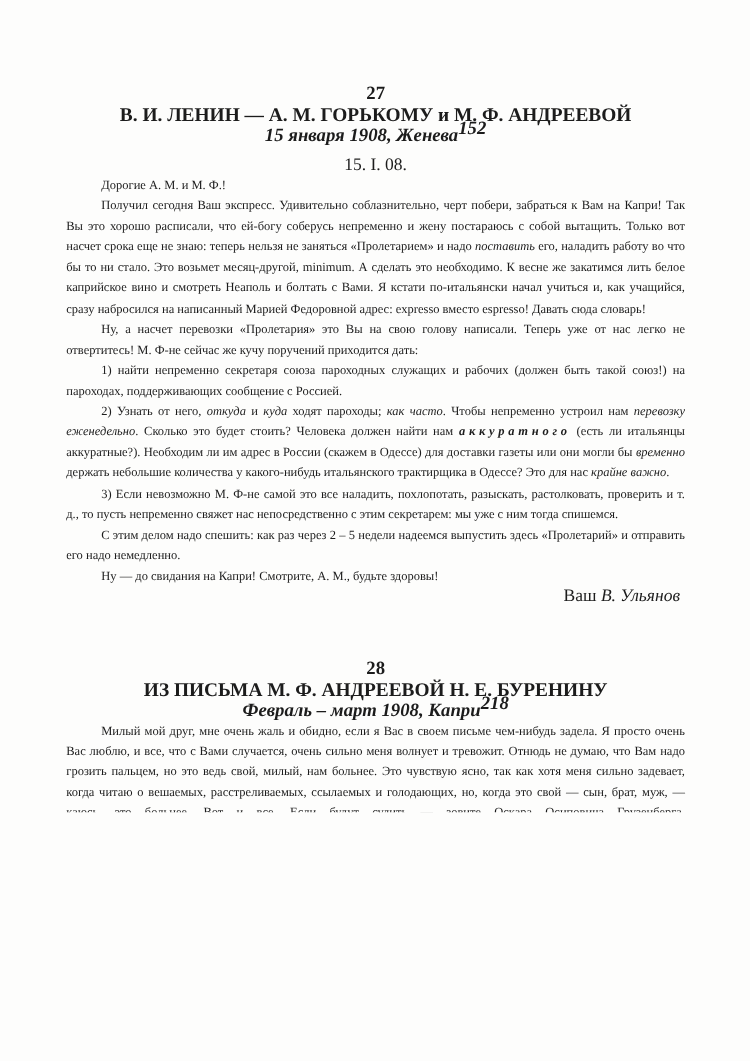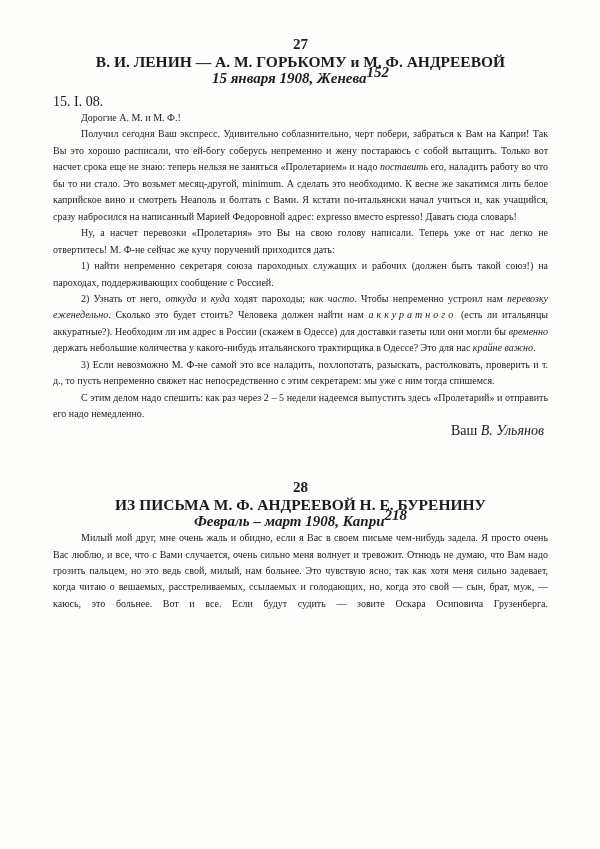--- a/index.html
+++ b/index.html
@@ -7,21 +7,21 @@
     padding: 0;
     background: #fdfdfc;
     color: #1c1c1c;
     font-family: "Liberation Serif", serif;
   }
   .page {
     position: relative;
     width: 600px;
     height: 650px;
     box-sizing: border-box;
-    padding: 36px 52px 0 53px;
+    padding: 67px 52px 0 53px;
     overflow: hidden;
     background: #fdfdfc;
   }
   .center { text-align: center; }
   .pagenum {
     font-weight: bold;
     font-size: 15px;
     line-height: 17px;
   }
   .title {
@@ -33,36 +33,36 @@
     font-weight: bold;
     font-style: italic;
     font-size: 15px;
     line-height: 17px;
   }
   .subtitle sup {
     font-size: 15px;
     line-height: 0;
   }
   .dateline {
-    text-align: left;
+    text-align: center;
     font-size: 14px;
     line-height: 17px;
     margin-top: 6px;
   }
   .body {
     font-size: 10px;
     line-height: 16.45px;
     text-align: justify;
   }
   .body .para {
     margin: 0;
     text-indent: 28px;
   }
   .it { font-style: italic; }
-  .spaced { font-style: italic; letter-spacing: 0.30em; }
+  .spaced { font-style: italic; letter-spacing: 0.30em; font-weight: bold; }
   .justify-last { text-align-last: justify; }
   .signature {
     text-align: right;
     font-size: 14px;
     line-height: 16.45px;
     padding-right: 4px;
   }
   .letter + .letter { margin-top: 40px; }
 </style>
 </head>
@@ -76,20 +76,21 @@
     <div class="center subtitle"><span>15 января 1908, Женева</span><sup>152</sup></div>
     <div class="dateline">15. I. 08.</div>
     <div class="body">
         <p class="para"><span>Дорогие А. М. и М. Ф.!</span></p>
         <p class="para"><span>Получил сегодня Ваш экспресс. Удивительно соблазнительно, черт побери, забраться к Вам на Капри! Так Вы это хорошо расписали, что ей-богу соберусь непременно и жену постараюсь с собой вытащить. Только вот насчет срока еще не знаю: теперь нельзя не заняться «Пролетарием» и надо </span><span class="it">поставить</span><span> его, наладить работу во что бы то ни стало. Это возьмет месяц-другой, minimum. А сделать это необходимо. К весне же закатимся лить белое каприйское вино и смотреть Неаполь и болтать с Вами. Я кстати по-итальянски начал учиться и, как учащийся, сразу набросился на написанный Марией Федоровной адрес: expresso вместо espresso! Давать сюда словарь!</span></p>
         <p class="para"><span>Ну, а насчет перевозки «Пролетария» это Вы на свою голову написали. Теперь уже от нас легко не отвертитесь! М. Ф-не сейчас же кучу поручений приходится дать:</span></p>
         <p class="para"><span>1) найти непременно секретаря союза пароходных служащих и рабочих (должен быть такой союз!) на пароходах, поддерживающих сообщение с Россией.</span></p>
         <p class="para"><span>2) Узнать от него, </span><span class="it">откуда</span><span> и </span><span class="it">куда</span><span> ходят пароходы; </span><span class="it">как часто</span><span>. Чтобы непременно устроил нам </span><span class="it">перевозку еженедельно</span><span>. Сколько это будет стоить? Человека должен найти нам </span><span class="it spaced">аккуратного</span><span> (есть ли итальянцы аккуратные?). Необходим ли им адрес в России (скажем в Одессе) для доставки газеты или они могли бы </span><span class="it">временно</span><span> держать небольшие количества у какого-нибудь итальянского трактирщика в Одессе? Это для нас </span><span class="it">крайне важно</span><span>.</span></p>
         <p class="para"><span>3) Если невозможно М. Ф-не самой это все наладить, похлопотать, разыскать, растолковать, проверить и т. д., то пусть непременно свяжет нас непосредственно с этим секретарем: мы уже с ним тогда спишемся.</span></p>
         <p class="para"><span>С этим делом надо спешить: как раз через 2 – 5 недели надеемся выпустить здесь «Пролетарий» и отправить его надо немедленно.</span></p>
+        <p class="para"><span>Ну — до свидания на Капри! Смотрите, А. М., будьте здоровы!</span></p>
       </div>
     <div class="signature"><span>Ваш </span><span class="it">В. Ульянов</span></div>
   </section>
 
   <section class="letter">
     <div class="center pagenum">28</div>
     <div class="center title">ИЗ ПИСЬМА М. Ф. АНДРЕЕВОЙ Н. Е. БУРЕНИНУ</div>
     <div class="center subtitle"><span>Февраль – март 1908, Капри</span><sup>218</sup></div>
     <div class="body">
         <p class="para justify-last"><span>Милый мой друг, мне очень жаль и обидно, если я Вас в своем письме чем-нибудь задела. Я просто очень Вас люблю, и все, что с Вами случается, очень сильно меня волнует и тревожит. Отнюдь не думаю, что Вам надо грозить пальцем, но это ведь свой, милый, нам больнее. Это чувствую ясно, так как хотя меня сильно задевает, когда читаю о вешаемых, расстреливаемых, ссылаемых и голодающих, но, когда это свой — сын, брат, муж, — каюсь, это больнее. Вот и все. Если будут судить — зовите Оскара Осиповича Грузенберга.</span></p>

